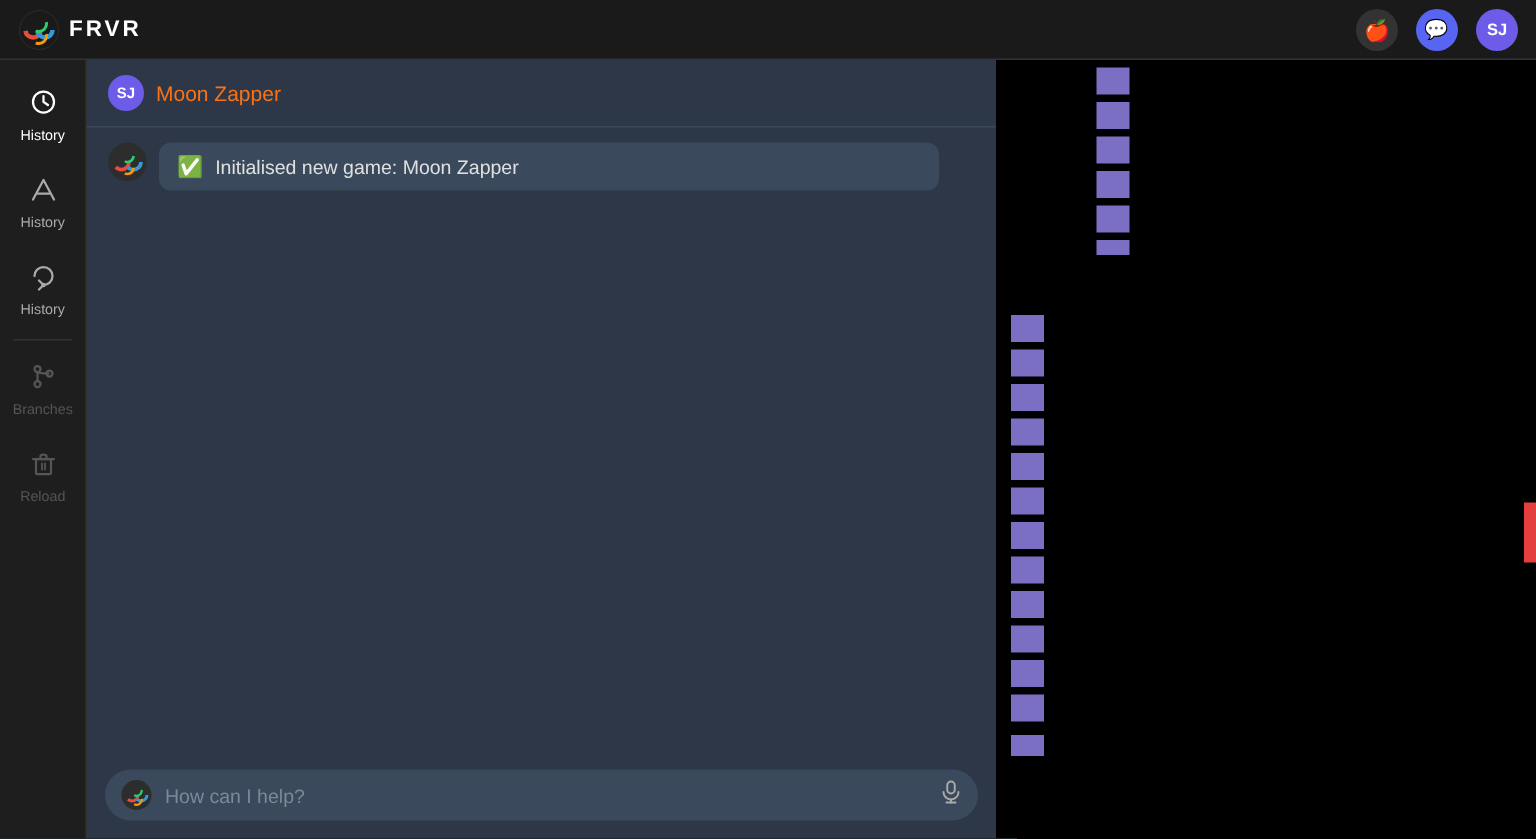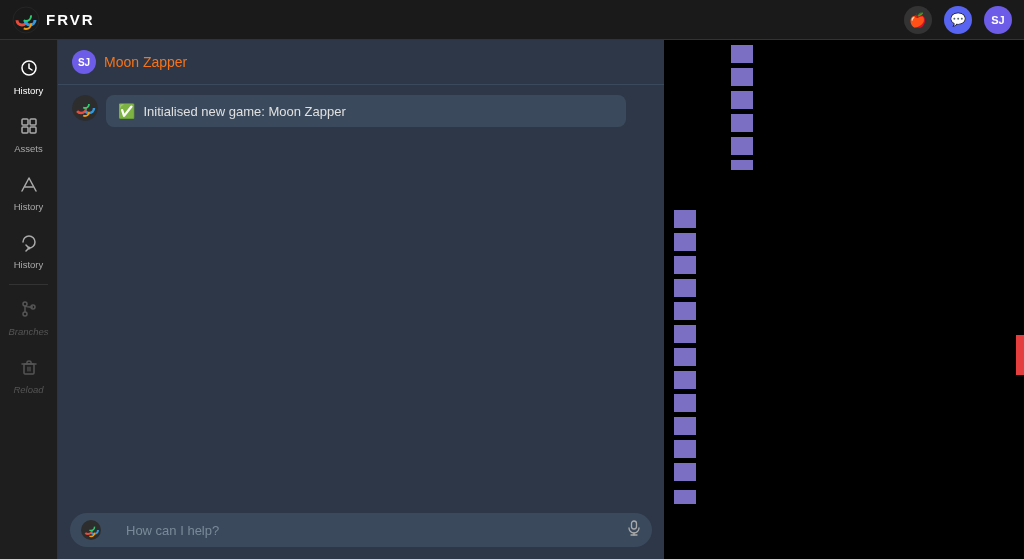--- a/index.html
+++ b/index.html
@@ -115,21 +115,20 @@
     }
     .sidebar-divider {
       width: 70%;
       height: 1px;
       background: #333;
       margin: 4px 0;
     }
     .sidebar-item.disabled {
       color: #555;
       cursor: default;
-      font-style: italic;
     }
 
     
     .content-area {
       flex: 1;
       display: flex;
       flex-direction: column;
       background: #2d3748;
       overflow: hidden;
     }
@@ -210,21 +209,21 @@
       padding: 8px 12px 12px 12px;
       background: #2d3748;
       flex-shrink: 0;
     }
     .chat-input-wrapper {
       display: flex;
       align-items: center;
       background: #3a4a5c;
       border-radius: 22px;
       padding: 6px 10px 6px 10px;
-      gap: 24px;
+      gap: 8px;
     }
     .chat-input-logo {
       width: 22px;
       height: 22px;
       flex-shrink: 0;
     }
     .chat-input {
       flex: 1;
       background: transparent;
       border: none;
@@ -302,31 +301,20 @@
       <span class="sidebar-item-icon">
         <svg width="20" height="20" viewBox="0 0 20 20" fill="none" xmlns="http://www.w3.org/2000/svg">
           <circle cx="10" cy="10" r="7" stroke="white" stroke-width="1.5" fill="none"></circle>
           <polyline points="10,6 10,10 13,12" stroke="white" stroke-width="1.5" fill="none" stroke-linecap="round"></polyline>
         </svg>
       </span>
       <span class="sidebar-item-label">History</span>
     </div>
 
 
-    <div class="sidebar-item">
-      <span class="sidebar-item-icon">
-        <svg width="20" height="20" viewBox="0 0 20 20" fill="none" xmlns="http://www.w3.org/2000/svg">
-          <rect x="3" y="3" width="6" height="6" rx="1" stroke="#aaa" stroke-width="1.5" fill="none"></rect>
-          <rect x="11" y="3" width="6" height="6" rx="1" stroke="#aaa" stroke-width="1.5" fill="none"></rect>
-          <rect x="3" y="11" width="6" height="6" rx="1" stroke="#aaa" stroke-width="1.5" fill="none"></rect>
-          <rect x="11" y="11" width="6" height="6" rx="1" stroke="#aaa" stroke-width="1.5" fill="none"></rect>
-        </svg>
-      </span>
-      <span class="sidebar-item-label">Assets</span>
-    </div>
 
     <div class="sidebar-item">
       <span class="sidebar-item-icon">
         <svg width="20" height="20" viewBox="0 0 20 20" fill="none" xmlns="http://www.w3.org/2000/svg">
           <path d="M3 17 L10 4 L17 17" stroke="#aaa" stroke-width="1.5" fill="none" stroke-linecap="round" stroke-linejoin="round"></path>
           <line x1="6" y1="13" x2="14" y2="13" stroke="#aaa" stroke-width="1.5" stroke-linecap="round"></line>
         </svg>
       </span>
       <span class="sidebar-item-label">History</span>
     </div>

